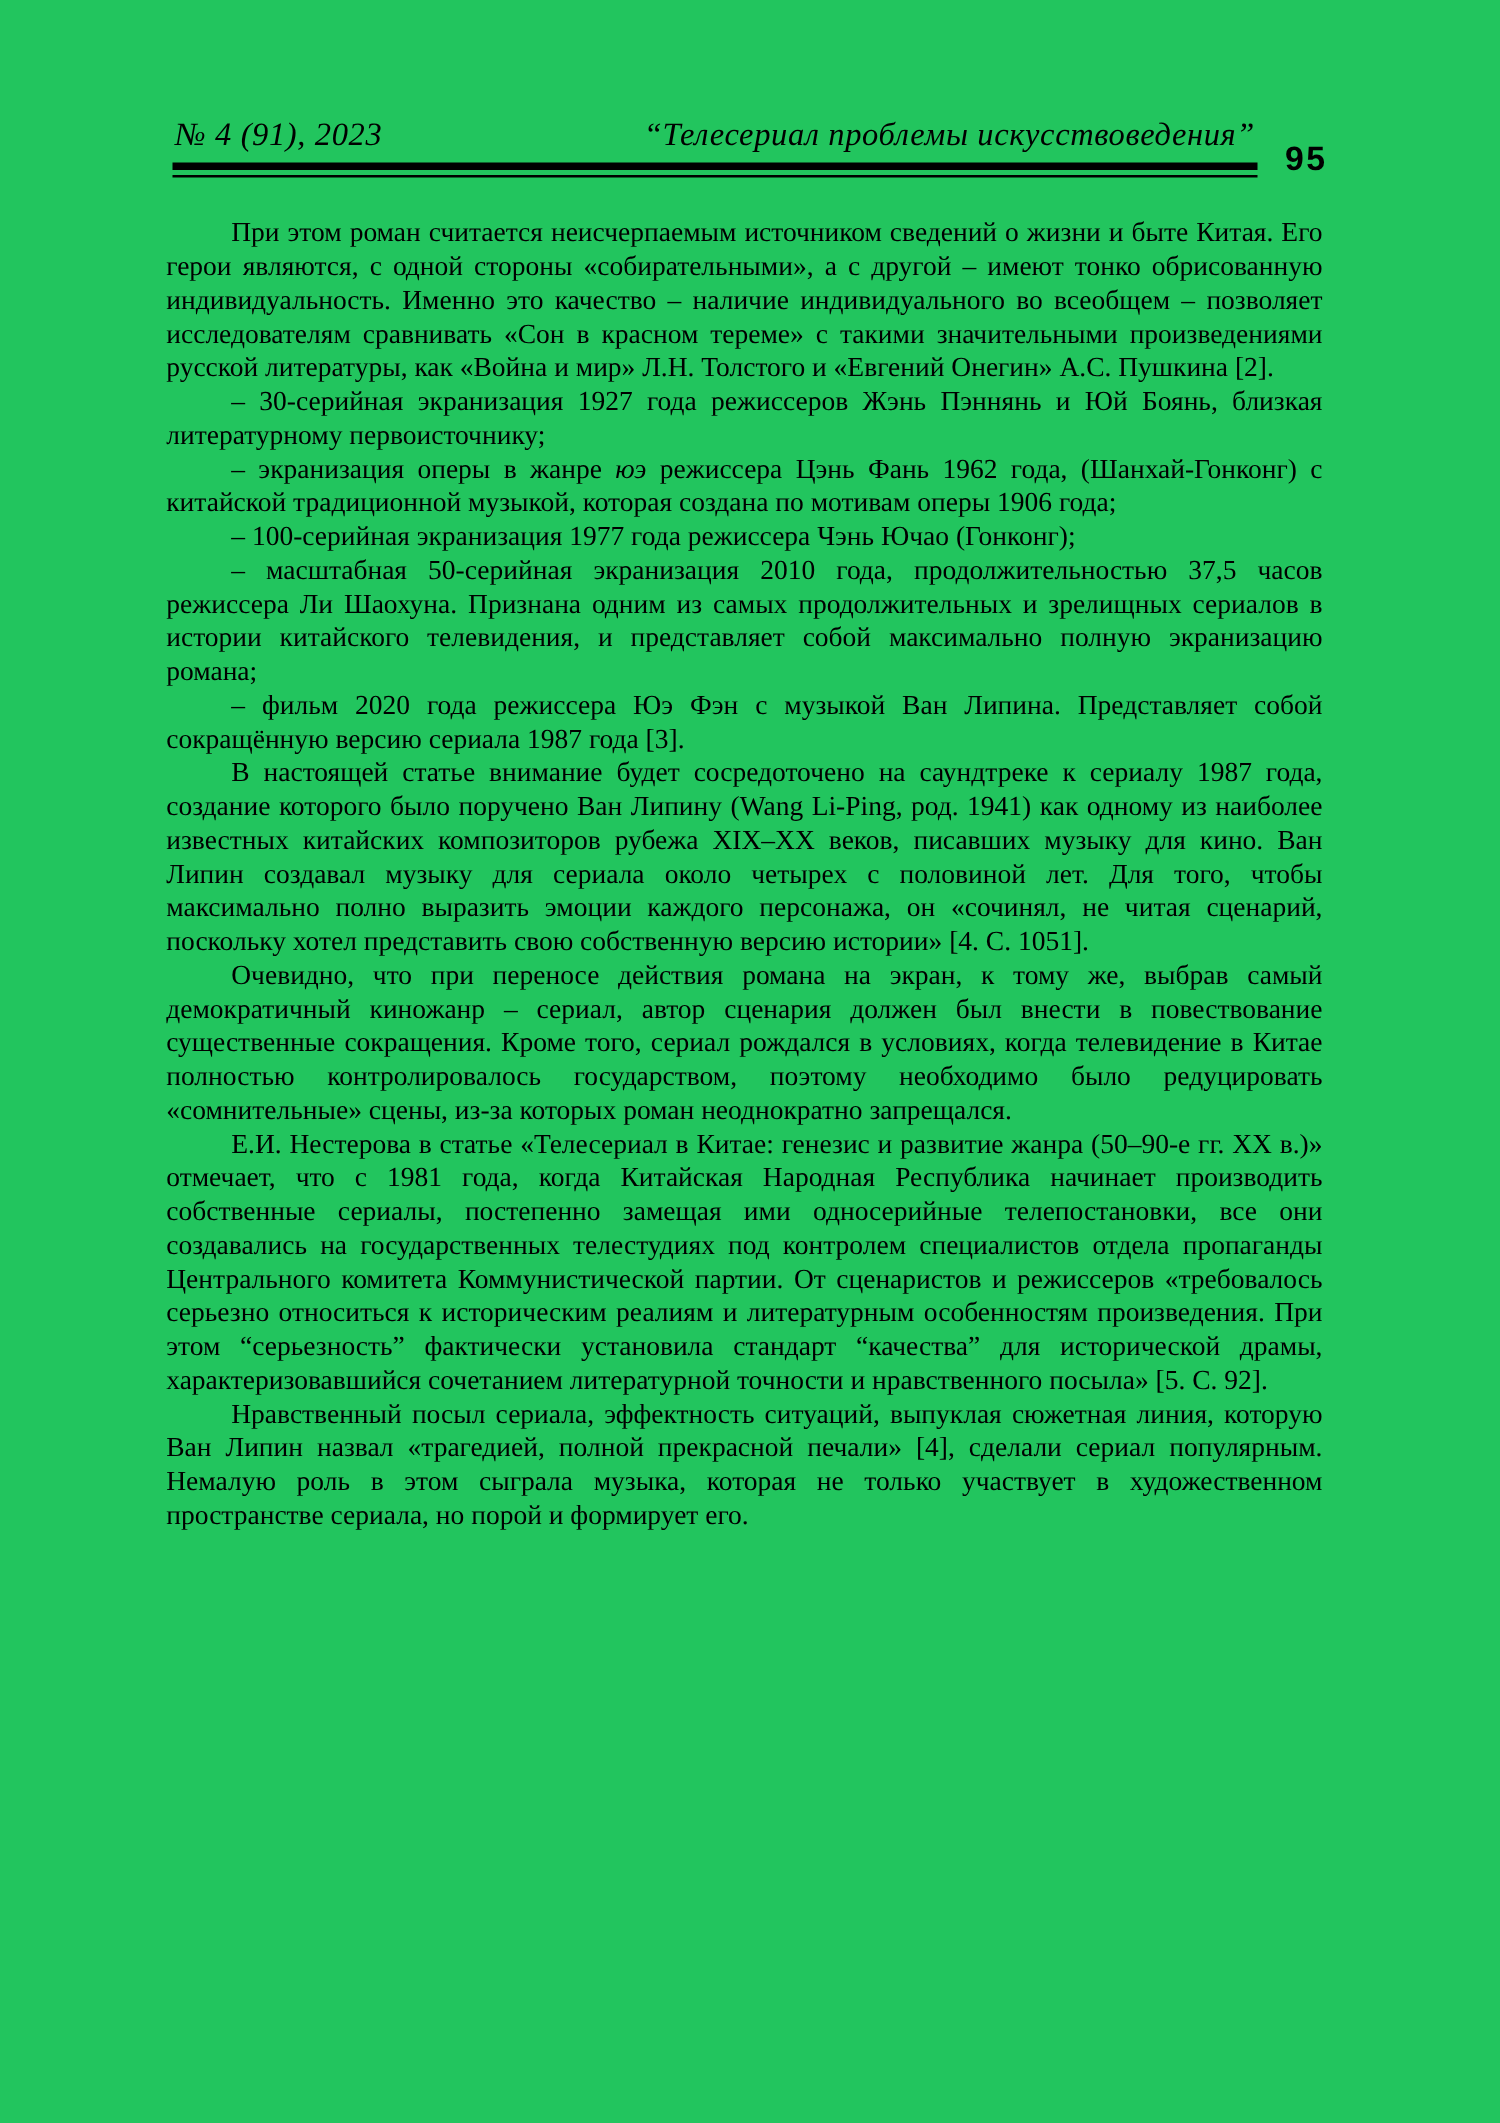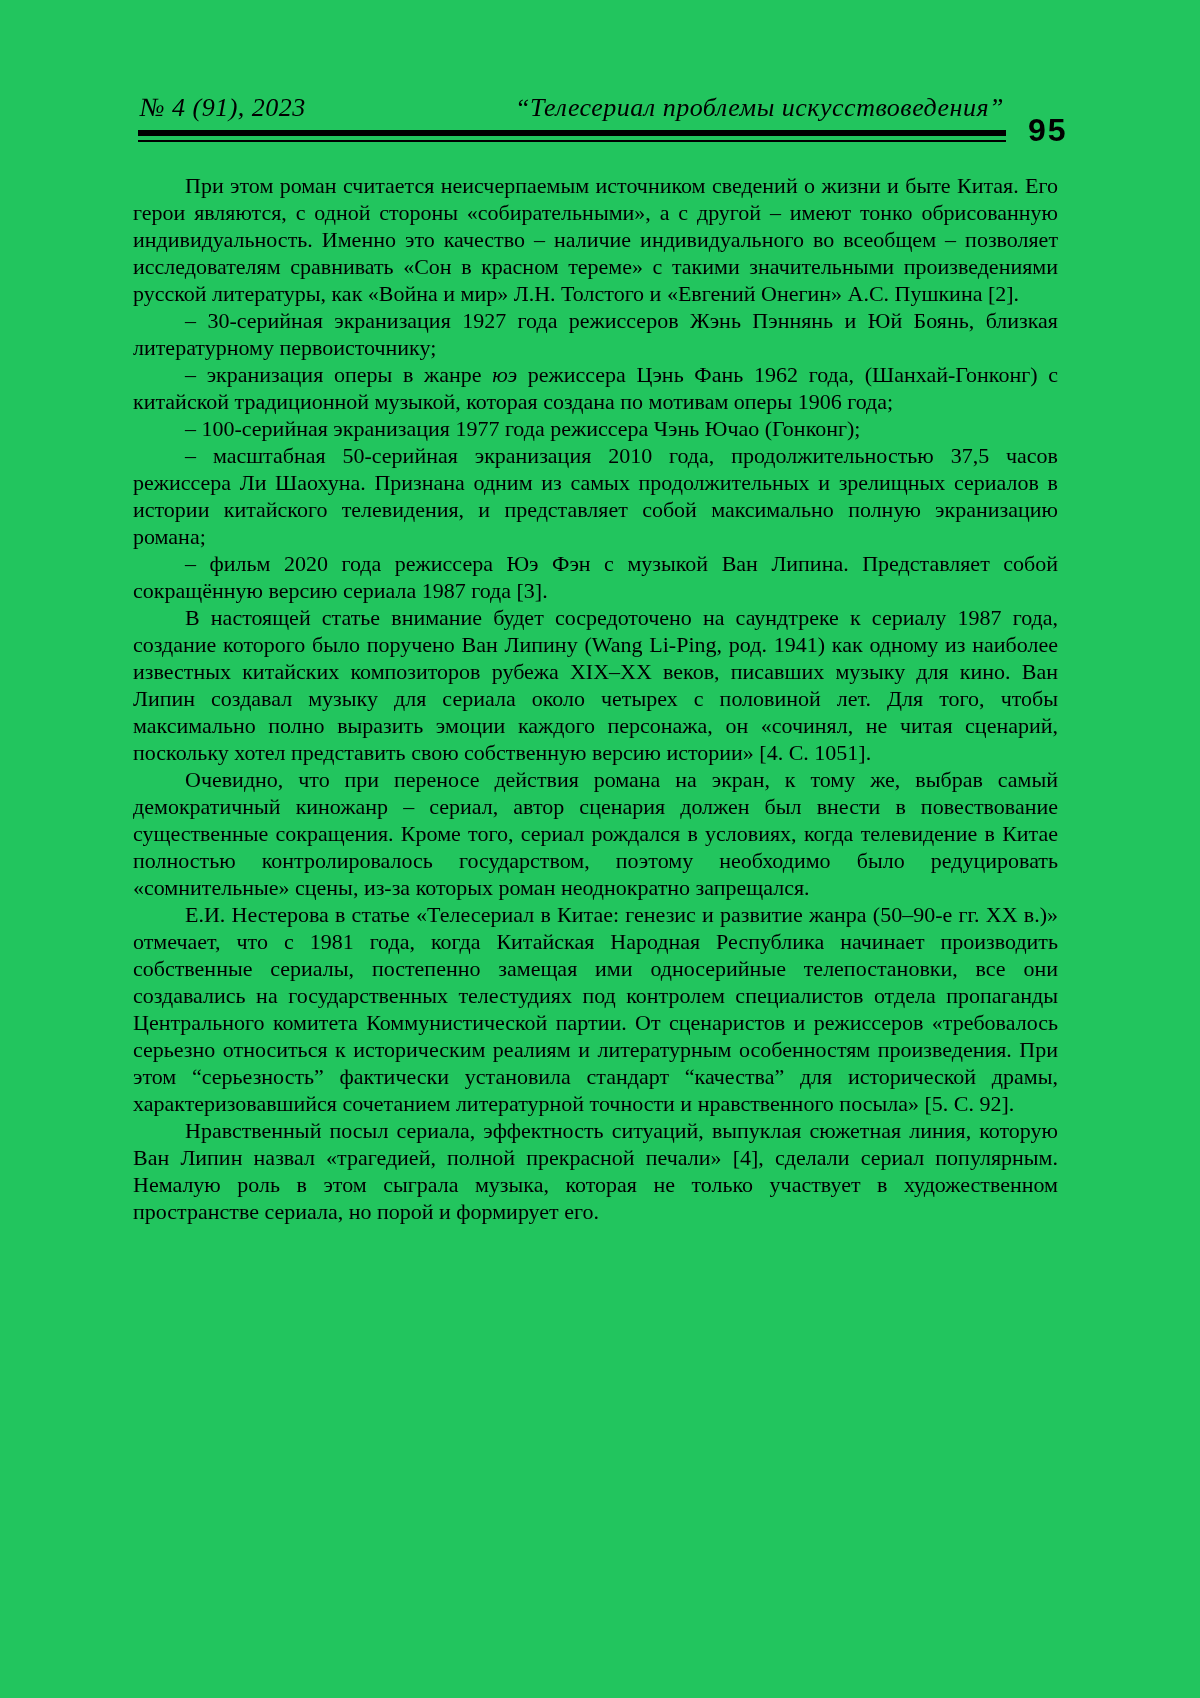--- a/index.html
+++ b/index.html
@@ -42,21 +42,21 @@
     height: 4px;
     border-top: 6px solid #000000;
     border-bottom: 2px solid #000000;
   }
   .pagenum {
     position: absolute;
     left: 1028px;
     top: 112px;
     font-family: "Liberation Sans", "DejaVu Sans", sans-serif;
     font-weight: bold;
-    font-size: 32px;
+    font-size: 27px;
     letter-spacing: 2px;
   }
   .body-text {
     position: absolute;
     left: 133px;
     top: 172px;
     width: 925px;
     font-size: 22px;
     line-height: 27px;
     text-align: justify;

